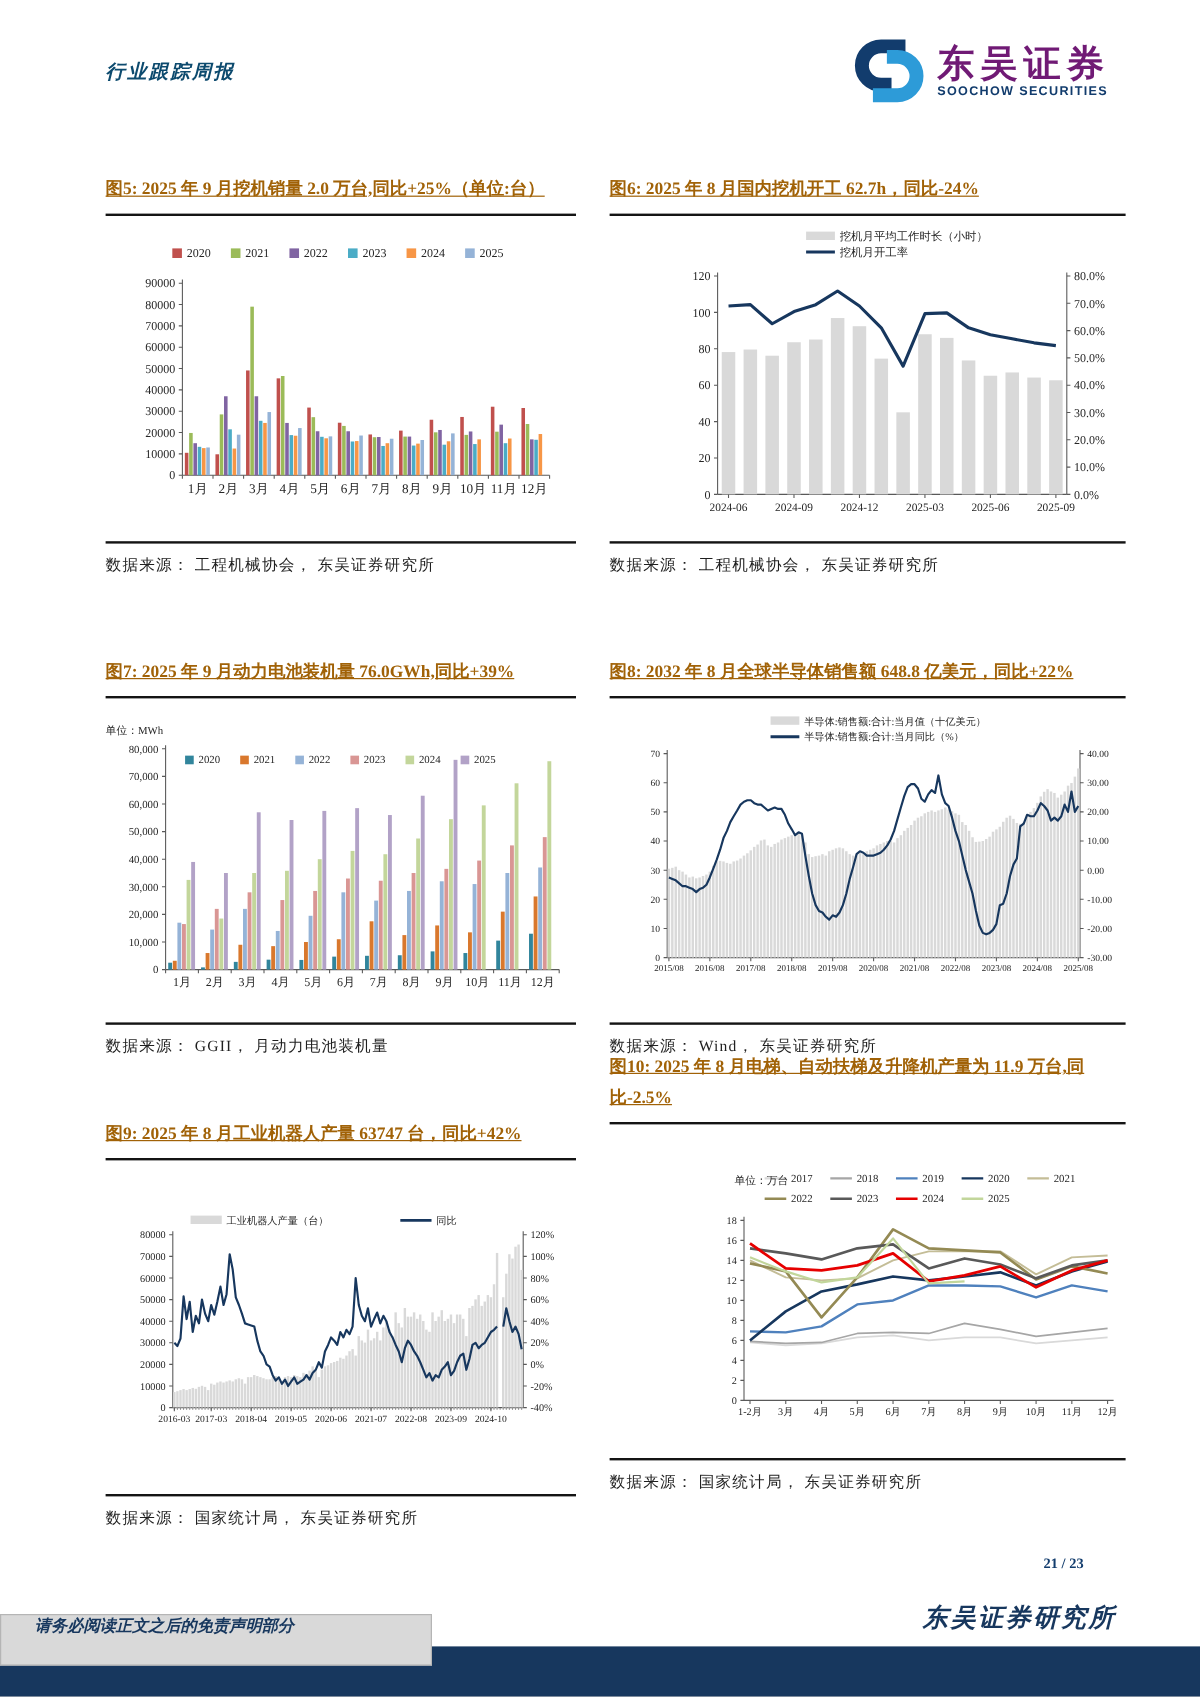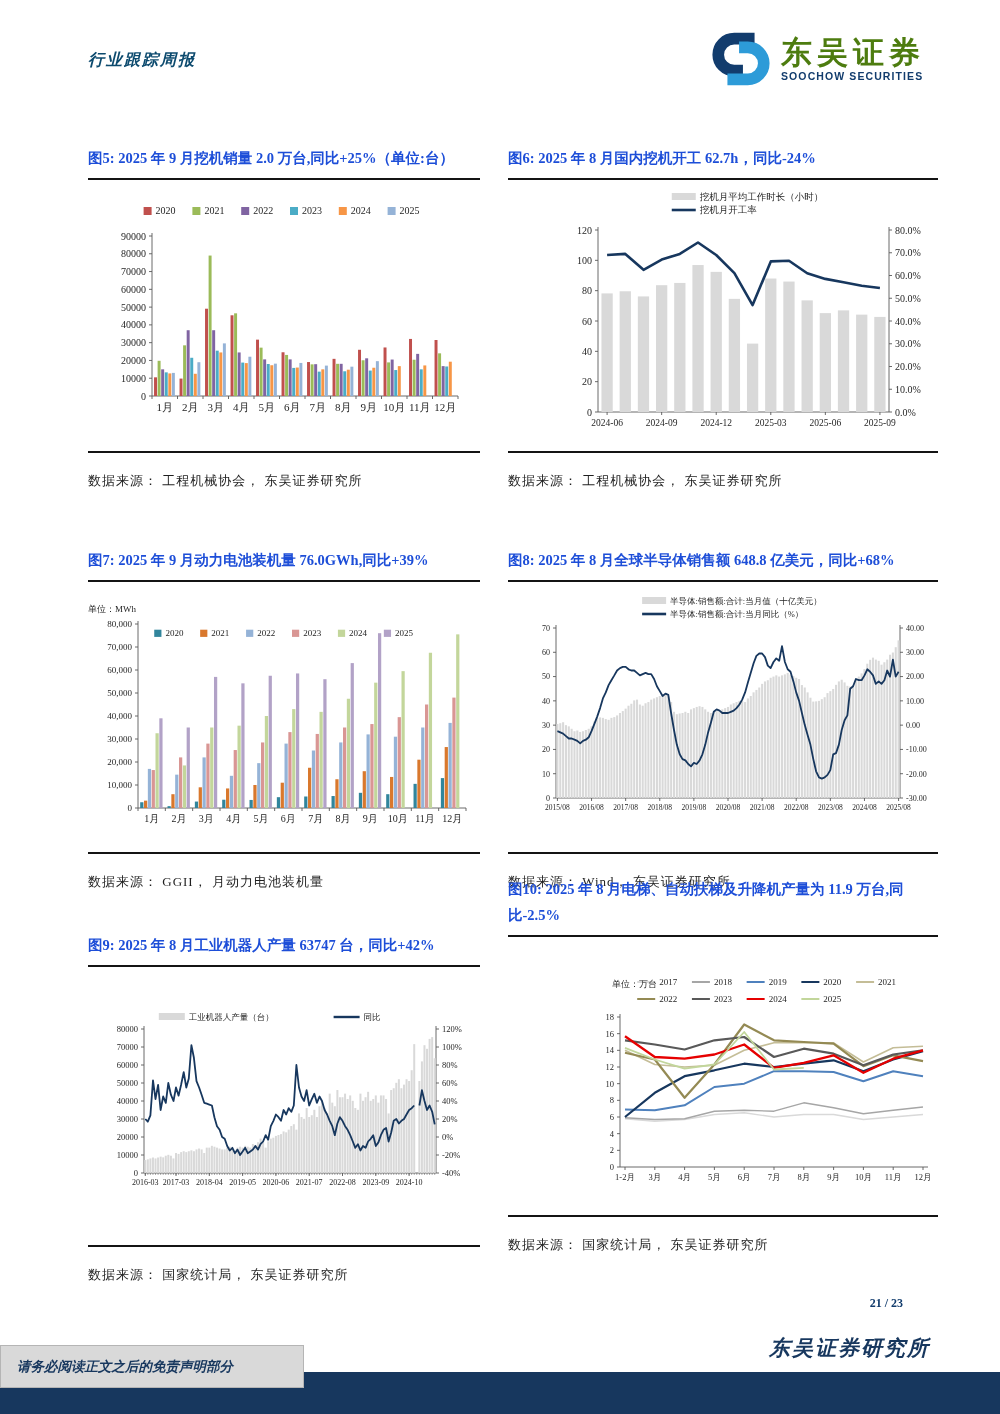--- a/index.html
+++ b/index.html
@@ -2,43 +2,43 @@
 <html><head>
 <meta charset="utf-8">
 <style>
   html,body{margin:0;padding:0;background:#888;}
   .page{position:relative;width:1000px;height:1414px;background:#ffffff;overflow:hidden;
         font-family:"Liberation Serif",serif;color:#1a1a1a;}
   .hdr-title{position:absolute;left:88px;top:50px;font-style:italic;font-weight:bold;
         font-size:16px;color:#0c4a6e;letter-spacing:2px;}
   .logo{position:absolute;left:710px;top:28px;display:flex;align-items:center;gap:9px;}
   .logo-txt{display:flex;flex-direction:column;}
-  .logo-cn{font-weight:bold;font-size:31px;color:#4d7c0f;letter-spacing:5px;line-height:1.1;}
+  .logo-cn{font-weight:bold;font-size:31px;color:#701a75;letter-spacing:5px;line-height:1.1;}
   .logo-en{font-weight:bold;font-size:10.5px;color:#123C6D;letter-spacing:1.1px;font-family:"Liberation Sans",sans-serif;}
   .fig{position:absolute;}
   .f5{left:88px;top:116px;width:392px;}
   .f6{left:508px;top:116px;width:430px;}
   .f7{left:88px;top:518px;width:392px;}
   .f8{left:508px;top:518px;width:430px;}
   .f9{left:88px;top:903px;width:392px;}
   .f10{left:508px;top:873px;width:430px;}
   .ft{min-height:64px;display:flex;align-items:flex-end;padding-bottom:7px;box-sizing:border-box;
-      border-bottom:2px solid #141414;font-weight:bold;font-size:14.5px;line-height:1.75;color:#1d4ed8;}
+      border-bottom:2px solid #141414;font-weight:bold;font-size:14.5px;line-height:1.75;color:#a16207;text-decoration:underline;}
   .fc{border-bottom:2px solid #141414;overflow:hidden;}
   .f5 .fc,.f6 .fc{height:271px;}
   .f7 .fc,.f8 .fc{height:270px;}
   .f9 .fc,.f10 .fc{height:278px;}
-  .fs{padding-top:19px;font-size:13px;color:#1f1f1f;letter-spacing:1px;}
+  .fs{padding-top:9px;font-size:13px;color:#1f1f1f;letter-spacing:1px;}
   .pageno{position:absolute;right:97px;top:1296px;font-weight:bold;font-size:12px;color:#123C6D;}
   .inst{position:absolute;right:70px;top:1334px;font-style:italic;font-weight:bold;
         font-size:21px;color:#17375E;letter-spacing:2px;}
   .navy-band{position:absolute;left:0;top:1372px;width:1000px;height:42px;background:#17375E;}
-  .disclaimer{position:absolute;left:0;top:1345px;width:304px;height:43px;background:#D9D9D9;
-        border:1px solid #b5b5b5;box-sizing:border-box;display:flex;align-items:center;
-        padding-left:16px;font-style:italic;font-weight:bold;font-size:13.5px;color:#17375E;z-index:2;}
+  .disclaimer{position:absolute;left:0;top:1345px;width:360px;height:43px;background:#D9D9D9;
+        border:1px solid #b5b5b5;box-sizing:border-box;display:flex;align-items:flex-start;
+        padding-left:28px;font-style:italic;font-weight:bold;font-size:13.5px;color:#17375E;z-index:2;}
   svg text{font-family:"Liberation Serif",serif;}
 </style>
 </head>
 <body>
 
 <div class="page">
 
   <div class="hdr-title">行业跟踪周报</div>
 
   <div class="logo">
@@ -396,21 +396,21 @@
           <text x="261.12" y="34" font-size="9" fill="#262626" text-anchor="start">2024</text>
           <rect x="295.84000000000003" y="27.7" width="7.2" height="7.2" fill="#B2A2C7"></rect>
           <text x="307.04" y="34" font-size="9" fill="#262626" text-anchor="start">2025</text>
           <text x="0" y="10" font-size="9" fill="#262626" text-anchor="start">单位：MWh</text>
         </svg>
     </div>
     <div class="fs">数据来源： GGII， 月动力电池装机量</div>
   </div>
 
   <div class="fig f8">
-    <div class="ft">图8:  2025 年 8 月全球半导体销售额 648.8 亿美元，同比+68%</div>
+    <div class="ft">图8:  2032 年 8 月全球半导体销售额 648.8 亿美元，同比+22%</div>
     <div class="fc">
       <svg id="c3" width="420" height="230" style="margin-left: 18px; margin-top: 12px;">
           <text x="24" y="206.8" font-size="8" fill="#262626" text-anchor="end">0</text>
           <line x1="27" y1="204" x2="30" y2="204" stroke="#595959" stroke-width="0.9"></line>
           <text x="24" y="182.51428571428573" font-size="8" fill="#262626" text-anchor="end">10</text>
           <line x1="27" y1="179.71428571428572" x2="30" y2="179.71428571428572" stroke="#595959" stroke-width="0.9"></line>
           <text x="24" y="158.22857142857146" font-size="8" fill="#262626" text-anchor="end">20</text>
           <line x1="27" y1="155.42857142857144" x2="30" y2="155.42857142857144" stroke="#595959" stroke-width="0.9"></line>
           <text x="24" y="133.94285714285718" font-size="8" fill="#262626" text-anchor="end">30</text>
           <line x1="27" y1="131.14285714285717" x2="30" y2="131.14285714285717" stroke="#595959" stroke-width="0.9"></line>

